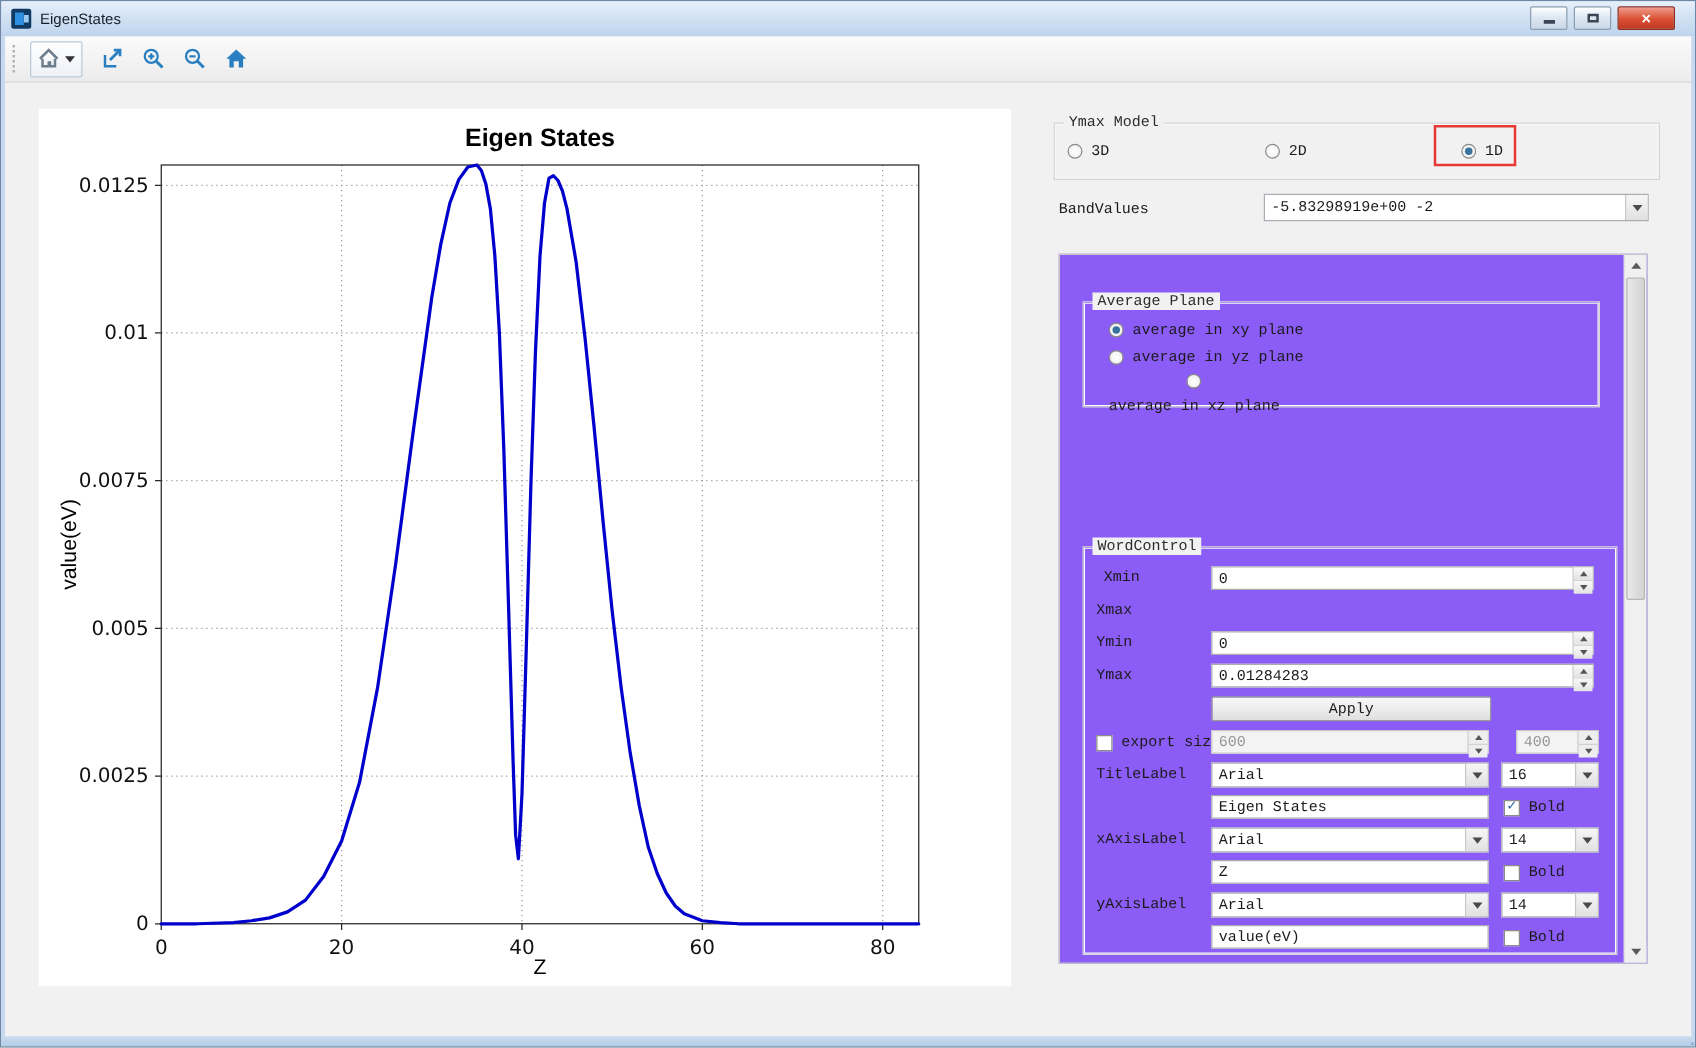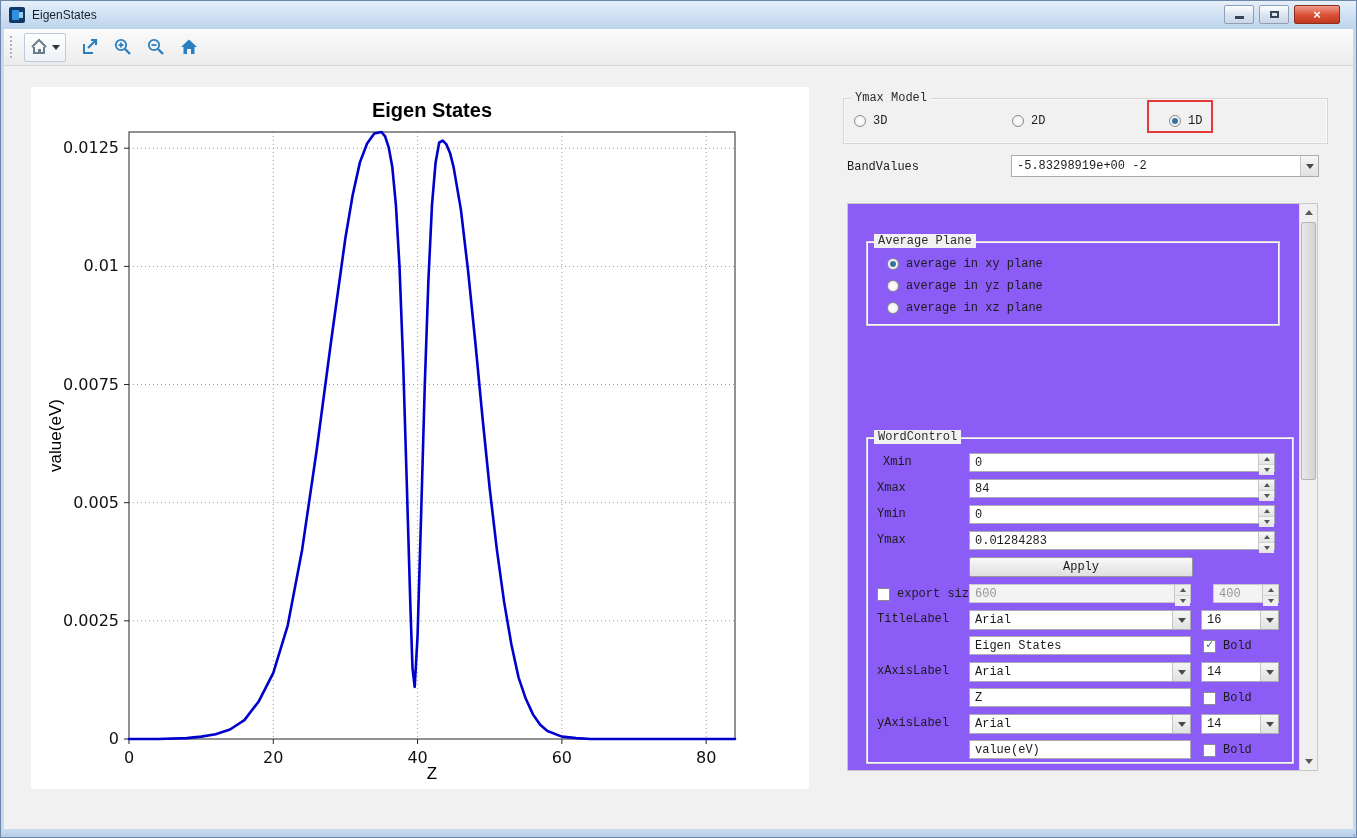--- a/index.html
+++ b/index.html
@@ -208,47 +208,40 @@
     <div class="group" style="left:18px;top:37px;width:412px;height:83px;">
       <span class="group-label">Average Plane</span>
       <div class="radio-row" style="left:20px;top:13px;">
         <span class="radio on"></span>
         <span>average in xy plane</span>
       </div>
       <div class="radio-row" style="left:20px;top:35px;">
         <span class="radio"></span>
         <span>average in yz plane</span>
       </div>
-      <div class="radio-row" style="left:20px;top:57px;">
+      <div class="radio-row" style="left:20px;top:57px;flex-direction:column;">
         <span class="radio"></span>
         <span>average in xz plane</span>
       </div>
     </div>
 
 
     <div class="group" style="left:18px;top:233px;width:426px;height:325px;">
       <span class="group-label">WordControl</span>
 
       <span class="plain-label" style="left:16px;top:17px;">Xmin</span>
       <div class="spin" style="left:102px;top:15px;width:306px;height:19px;">
         <span class="spin-text">0</span>
         <span class="spin-btns">
             <span class="spin-up"></span>
             <span class="spin-dn"></span>
           </span>
       </div>
 
       <span class="plain-label" style="left:10px;top:43px;">Xmax</span>
-      <div class="spin" style="left:102px;top:41px;width:306px;height:19px;">
-        <span class="spin-text">84</span>
-        <span class="spin-btns">
-            <span class="spin-up"></span>
-            <span class="spin-dn"></span>
-          </span>
-      </div>
 
       <span class="plain-label" style="left:10px;top:69px;">Ymin</span>
       <div class="spin" style="left:102px;top:67px;width:306px;height:19px;">
         <span class="spin-text">0</span>
         <span class="spin-btns">
             <span class="spin-up"></span>
             <span class="spin-dn"></span>
           </span>
       </div>
 

